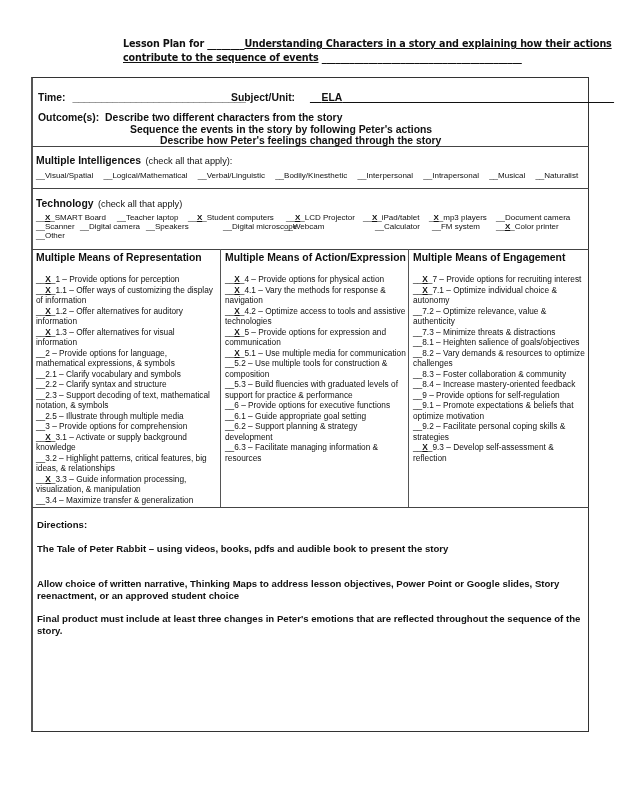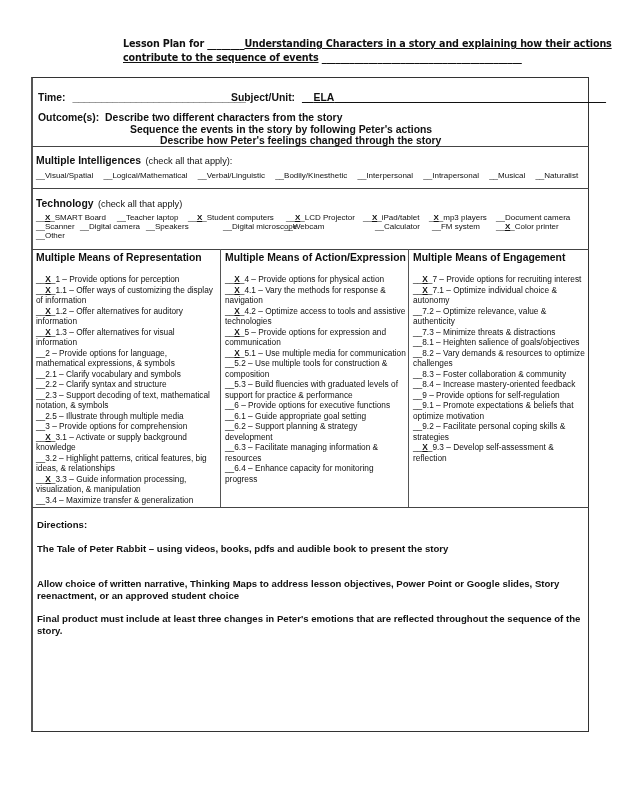--- a/index.html
+++ b/index.html
@@ -31,21 +31,21 @@
 </div>
 
 <div class="box"></div>
 
 <div class="abs b11" style="left:38px; top:92px;">
   <span>Time:</span>
   <span style="margin-left:4px;">______________________________</span>
 </div>
 <div class="abs b11" style="left:231px; top:92px;">
   <span>Subject/Unit:</span>
-  <span class="u" style="margin-left:4px;text-align:right;"><span>__</span><span>ELA</span><span>_______________________________________________</span></span>
+  <span class="u" style="margin-left:12px;text-align:right;"><span>__</span><span>ELA</span><span>_______________________________________________</span></span>
 </div>
 
 <div class="abs b11" style="left:38px; top:112px; line-height:11.5px;">
   <span>Outcome(s):</span>
   <span style="margin-left:3px;">Describe two different characters from the story</span><br>
   <span style="margin-left:92px;">Sequence the events in the story by following Peter's actions</span><br>
   <span style="margin-left:92px;padding-left:30px;">Describe how Peter's feelings changed through the story</span>
 </div>
 <div class="hline" style="left:32px; width:557px; top:146px;"></div>
 
@@ -115,21 +115,20 @@
     <span class="it">__<span class="xm">X</span>_<span>4.1 – Vary the methods for response &amp; navigation</span></span>
     <span class="it">__<span class="xm">X</span>_<span>4.2 – Optimize access to tools and assistive technologies</span></span>
     <span class="it">__<span class="xm">X</span>_<span>5 – Provide options for expression and communication</span></span>
     <span class="it">__<span class="xm">X</span>_<span>5.1 – Use multiple media for communication</span></span>
     <span class="it">__<span>5.2 – Use multiple tools for construction &amp; composition</span></span>
     <span class="it">__<span>5.3 – Build fluencies with graduated levels of support for practice &amp; performance</span></span>
     <span class="it">__<span>6 – Provide options for executive functions</span></span>
     <span class="it">__<span>6.1 – Guide appropriate goal setting</span></span>
     <span class="it">__<span>6.2 – Support planning &amp; strategy development</span></span>
     <span class="it">__<span>6.3 – Facilitate managing information &amp; resources</span></span>
-    <span class="it">__<span>6.4 – Enhance capacity for monitoring progress</span></span>
   </div>
 <div class="col" style="left:413px; top:274px; width:174px;">
     <span class="it">__<span class="xm">X</span>_<span>7 – Provide options for recruiting interest</span></span>
     <span class="it">__<span class="xm">X</span>_<span>7.1 – Optimize individual choice &amp; autonomy</span></span>
     <span class="it">__<span>7.2 – Optimize relevance, value &amp; authenticity</span></span>
     <span class="it">__<span>7.3 – Minimize threats &amp; distractions</span></span>
     <span class="it">__<span>8.1 – Heighten salience of goals/objectives</span></span>
     <span class="it">__<span>8.2 – Vary demands &amp; resources to optimize challenges</span></span>
     <span class="it">__<span>8.3 – Foster collaboration &amp; community</span></span>
     <span class="it">__<span>8.4 – Increase mastery-oriented feedback</span></span>

